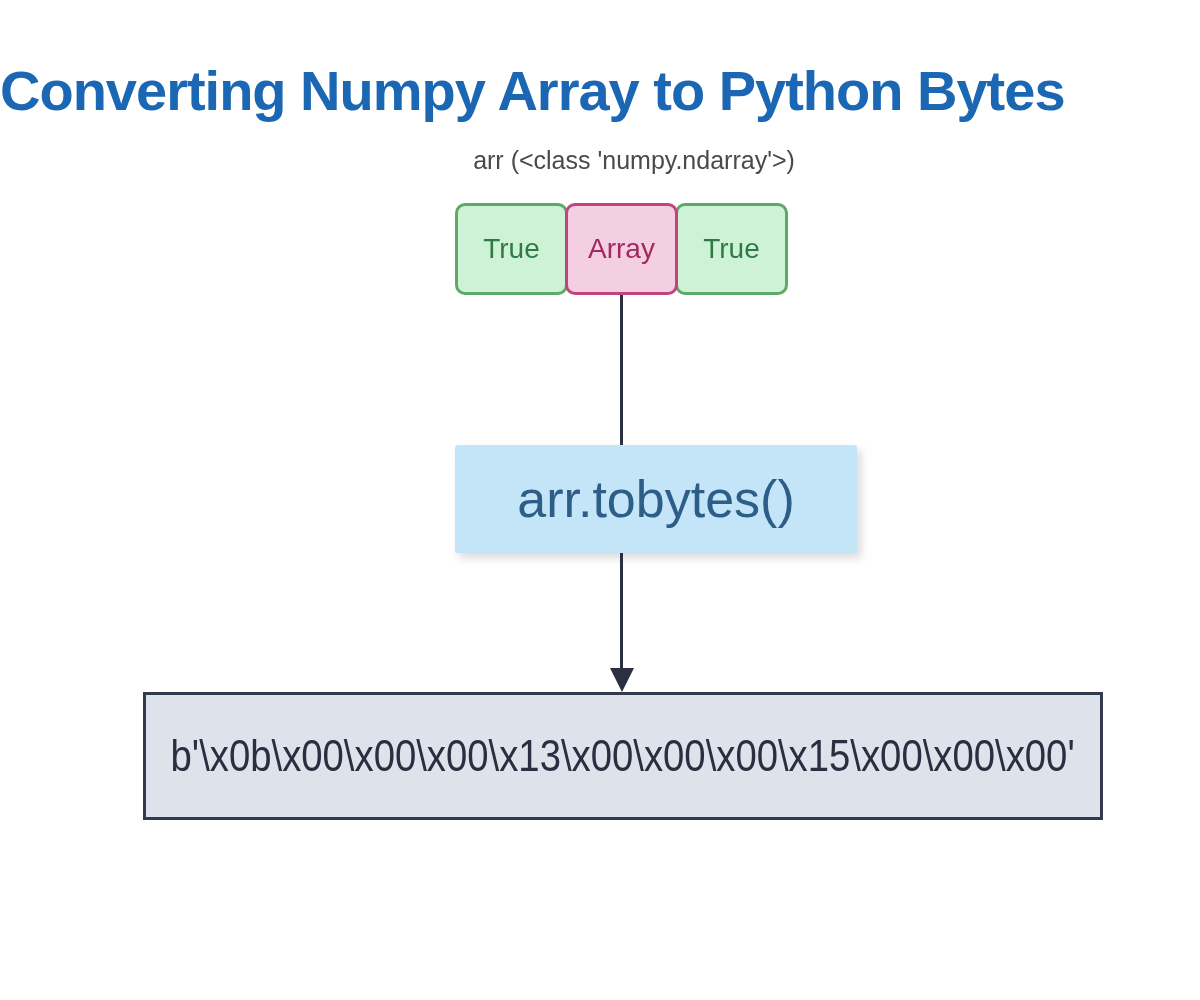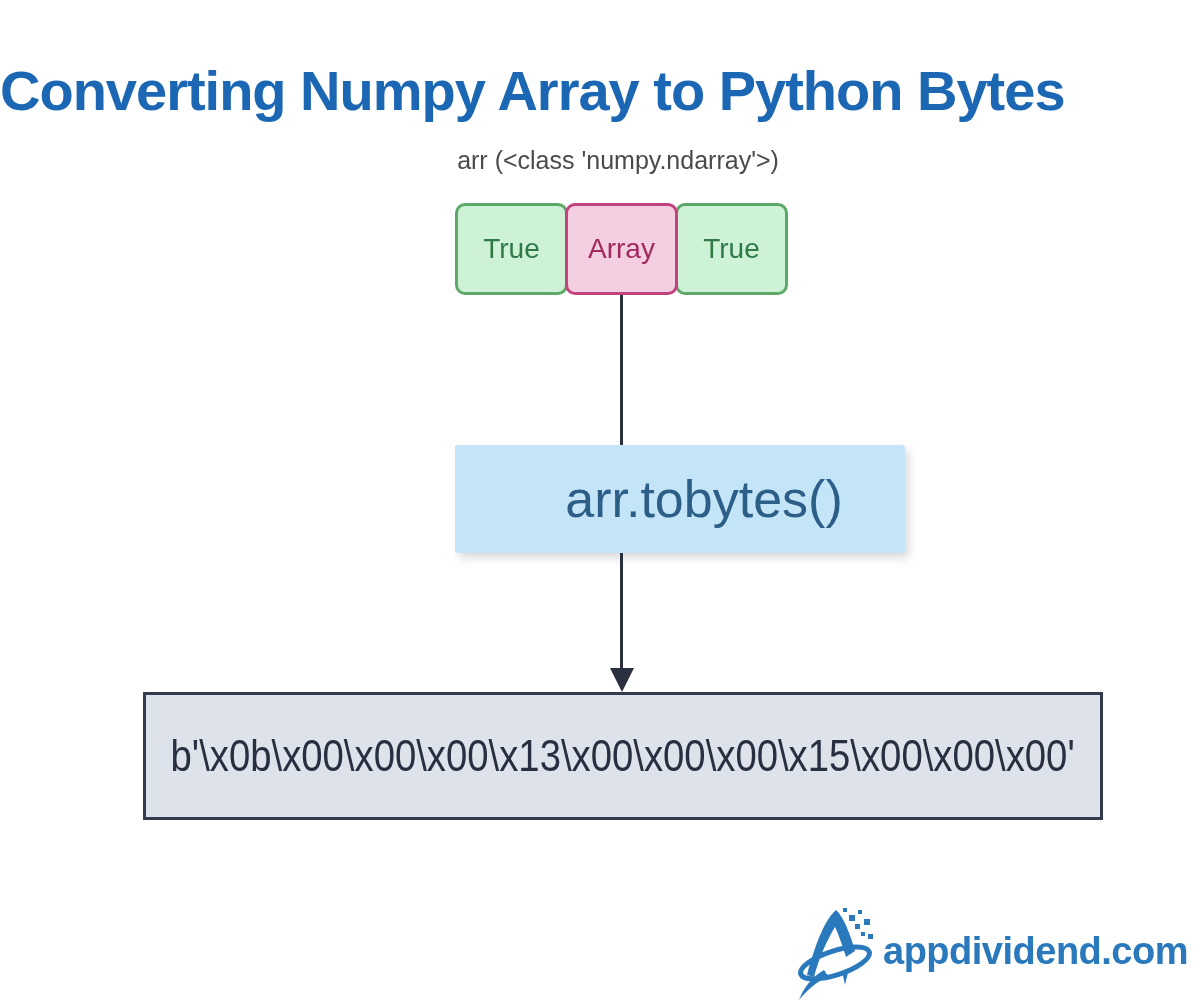--- a/index.html
+++ b/index.html
@@ -23,21 +23,21 @@
     margin: 0;
     text-align: center;
     font-size: 56px;
     font-weight: 800;
     letter-spacing: -1px;
     color: #1b67b4;
     white-space: nowrap;
   }
   .arr-label {
     position: absolute;
-    left: 450px;
+    left: 466px;
     top: 146px;
     width: 336px;
     text-align: center;
     font-size: 25px;
     color: #4a4a4a;
     white-space: nowrap;
   }
   .array {
     position: absolute;
     left: 455px;
@@ -91,21 +91,20 @@
     left: 455px;
     top: 445px;
     width: 402px;
     height: 108px;
     background: #c4e5f8;
     border-radius: 3px;
     box-shadow: 4px 5px 8px rgba(150,150,150,0.35);
     display: flex;
     align-items: center;
     justify-content: center;
-    padding-left: 48px;
   }
   .op-box span {
     font-size: 52px;
     color: #2d5e88;
     white-space: nowrap;
   }
   .bytes-box {
     position: absolute;
     left: 143px;
     top: 692px;
@@ -179,41 +178,14 @@
   </div>
 
   <div class="vline line2"></div>
   <div class="arrowhead"></div>
 
   <div class="bytes-box">
     <span>b'\x0b\x00\x00\x00\x13\x00\x00\x00\x15\x00\x00\x00'</span>
   </div>
 
 
-  <div class="brand">
-    <svg class="brand-icon" viewBox="0 0 80 97" aria-hidden="true">
-
-      <path fill="#2b79bd" d="M10 72 C18 42 28 16 39 7 C46 13 53 30 58 48
-               C55 50 52 52 49 54 C45 41 41 30 38 24
-               C30 37 22 55 17 74 Z"></path>
-
-      <g transform="rotate(-18 38 60)">
-        <ellipse cx="38" cy="60" rx="36" ry="12" fill="none" stroke="#2b79bd" stroke-width="5"></ellipse>
-      </g>
-
-      <path fill="#2b79bd" d="M2 97 C7 84 15 74 27 67 L31 73 C20 79 10 87 2 97 Z"></path>
-
-      <path fill="#2b79bd" d="M45 68 L52 65 L48 82 Z"></path>
-
-      <rect x="37" y="13" width="5" height="5" fill="#2b79bd"></rect>
-      <rect x="46" y="5" width="4" height="4" fill="#2b79bd"></rect>
-      <rect x="52" y="12" width="6" height="6" fill="#2b79bd"></rect>
-      <rect x="61" y="7" width="4" height="4" fill="#2b79bd"></rect>
-      <rect x="58" y="21" width="5" height="5" fill="#2b79bd"></rect>
-      <rect x="67" y="16" width="6" height="6" fill="#2b79bd"></rect>
-      <rect x="44" y="23" width="4" height="4" fill="#2b79bd"></rect>
-      <rect x="64" y="29" width="4" height="4" fill="#2b79bd"></rect>
-      <rect x="71" y="31" width="5" height="5" fill="#2b79bd"></rect>
-    </svg>
-    <span class="brand-text">appdividend.com</span>
-  </div>
 
 </div>
 
 </body></html>

